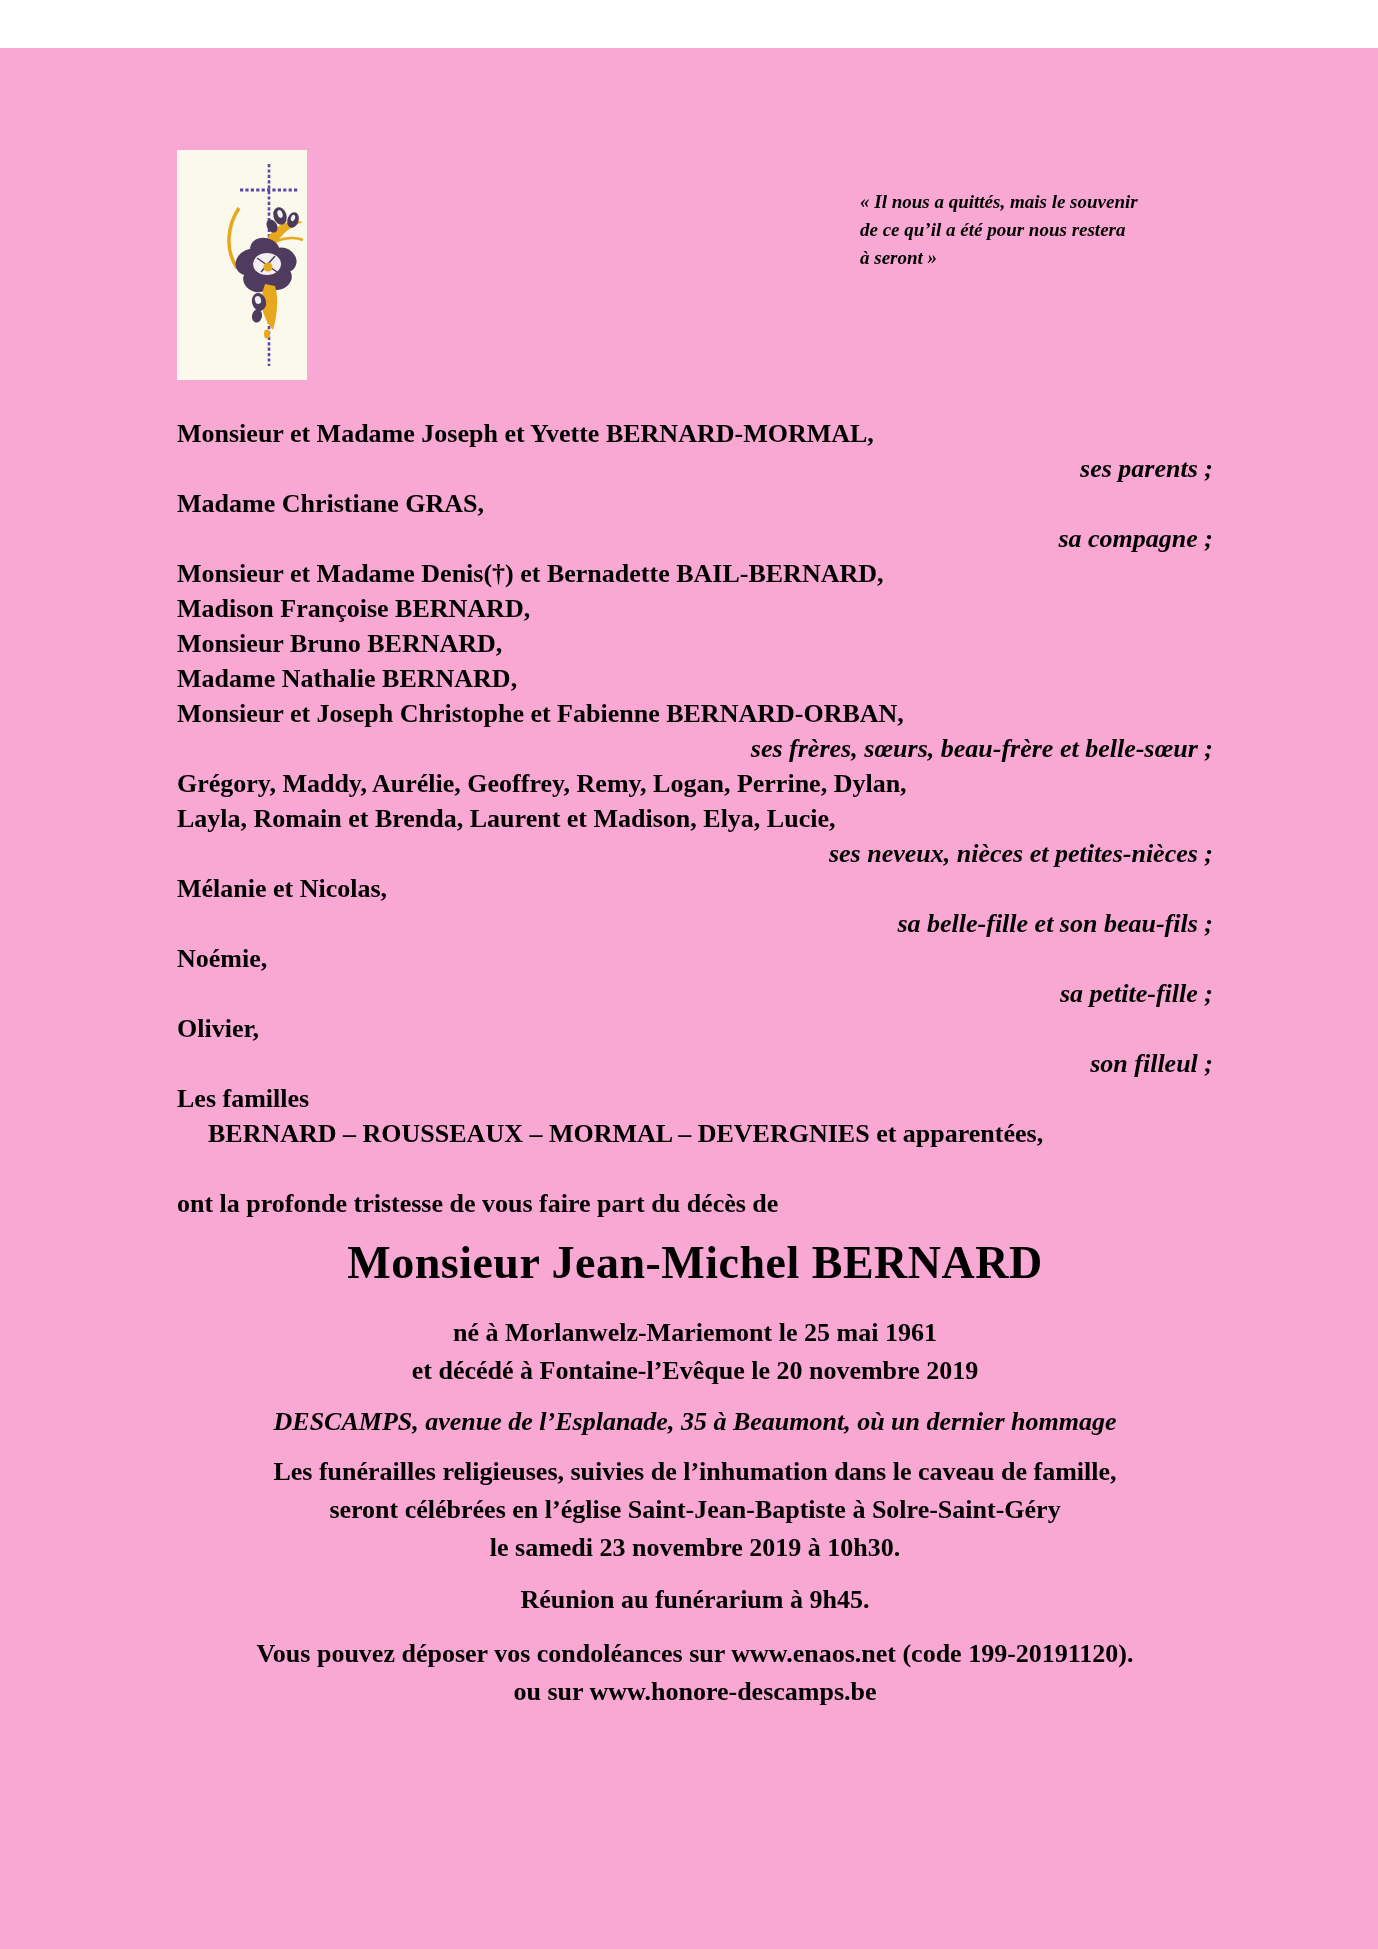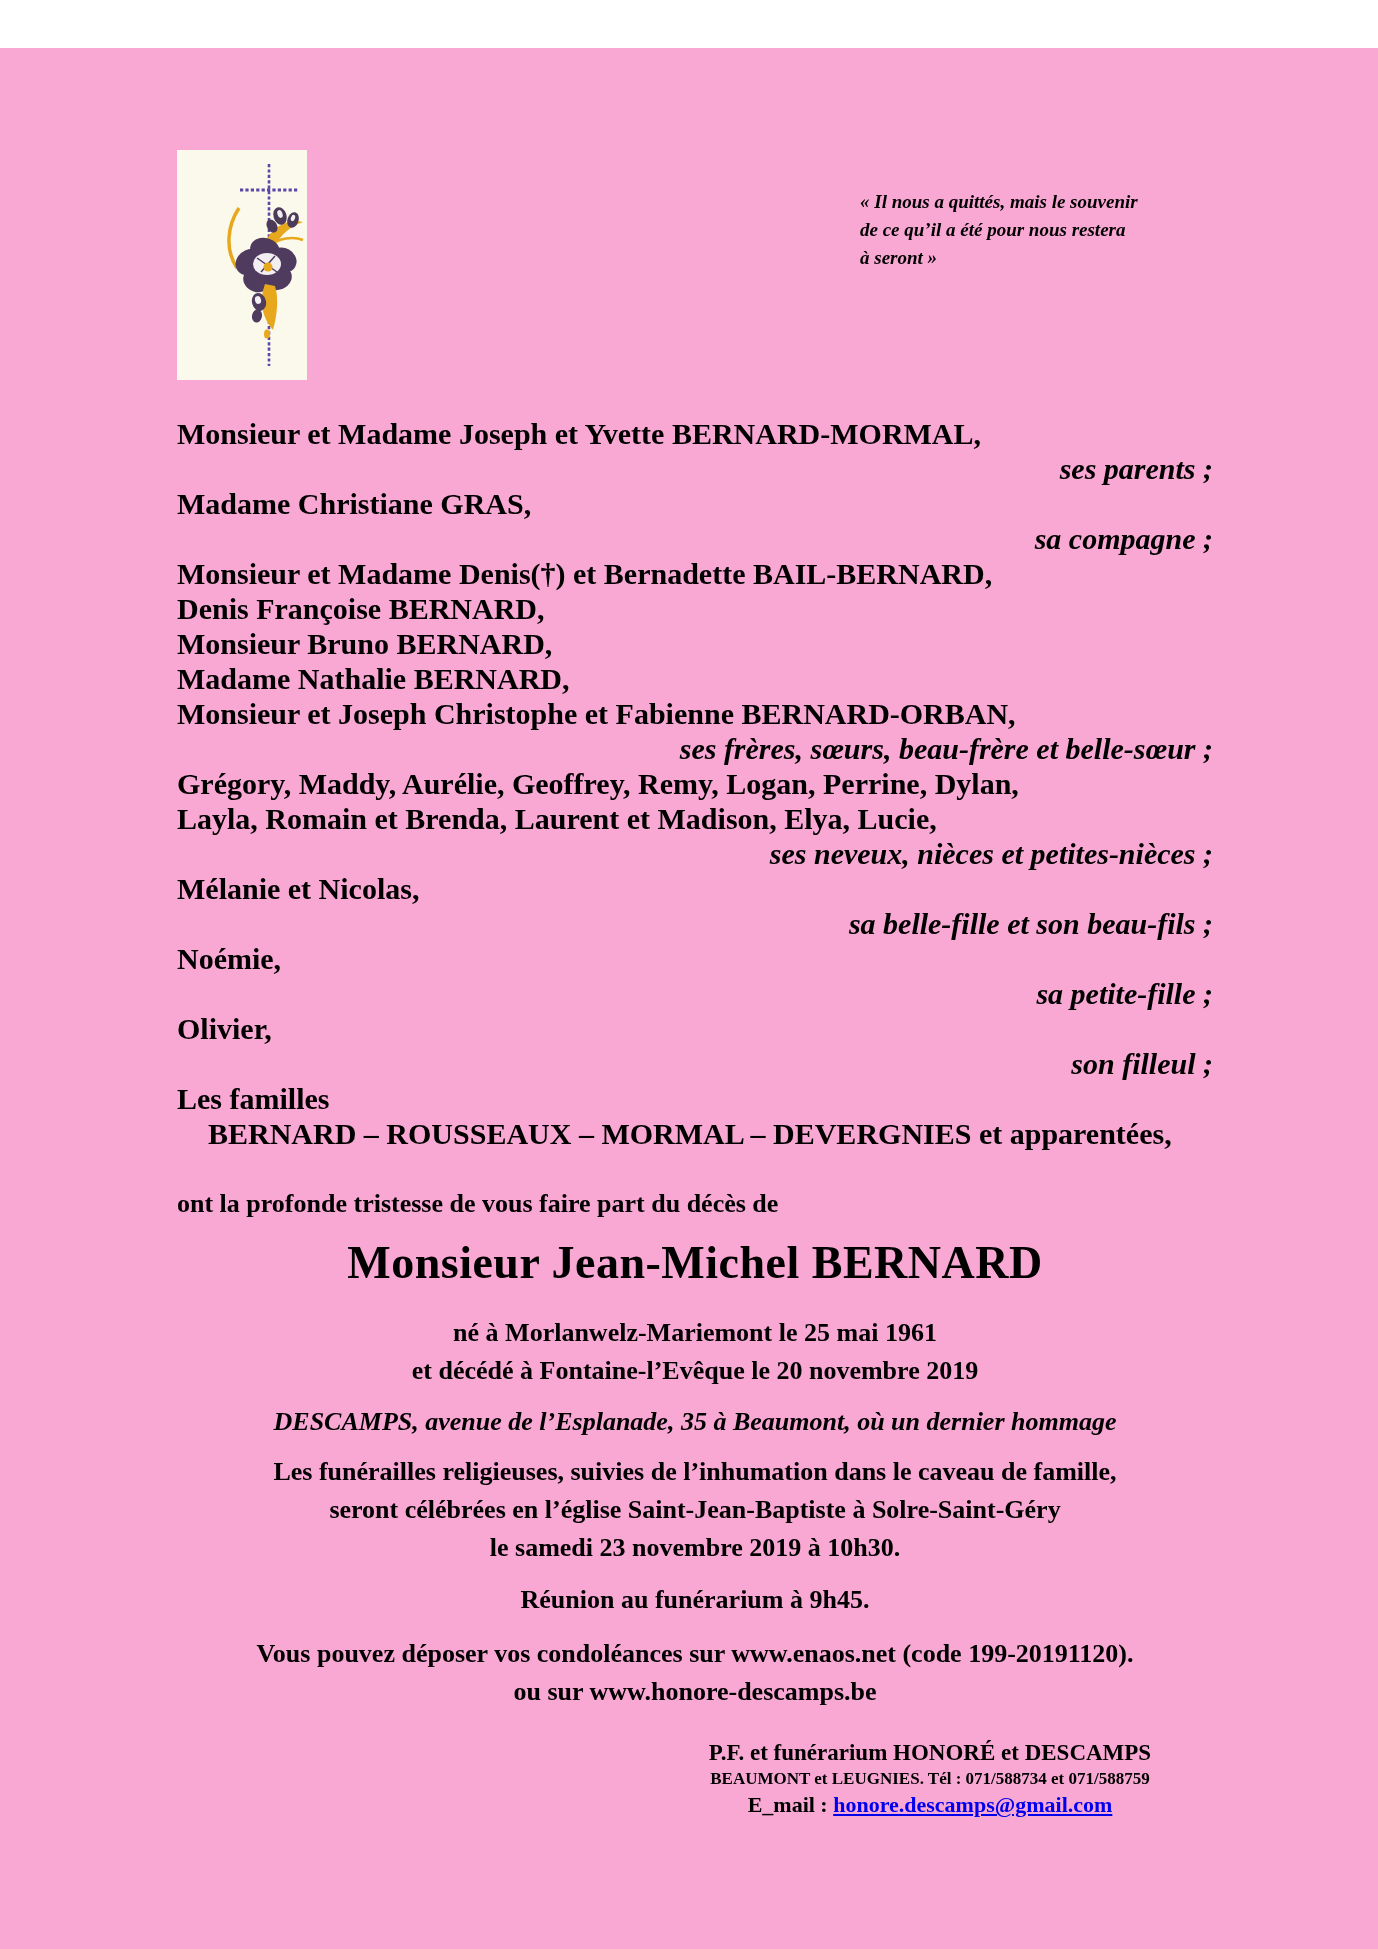--- a/index.html
+++ b/index.html
@@ -16,21 +16,21 @@
   .logo-card{
     position:absolute;left:177px;top:102px;width:130px;height:230px;
     background:#fbf8ec;
   }
   .quote{
     position:absolute;left:860px;top:140px;width:360px;
     font-size:19px;line-height:28px;font-style:italic;
   }
   
   .content{position:absolute;left:177px;top:368px;width:1036px;}
-  .family-list .row{font-size:30px;line-height:35px;white-space:nowrap;}
+  .family-list .row{font-size:26px;line-height:35px;white-space:nowrap;}
   .row-relation{text-align:right;font-style:italic;}
   .row-indent{padding-left:31px;}
   .announce{margin:35px 0 0;font-size:26px;line-height:35px;}
   .deceased{margin:16px 0 0;font-size:46px;line-height:52px;text-align:center;font-weight:bold;letter-spacing:.5px;}
   .dates{margin-top:25px;text-align:center;font-size:26px;line-height:38px;}
   .repose{margin-top:13px;text-align:center;font-size:26px;line-height:38px;font-style:italic;}
   .funeral{margin-top:12px;text-align:center;font-size:26px;line-height:38px;}
   .meeting{margin:15px 0 0;text-align:center;font-size:26px;line-height:35px;}
   .condolences{margin-top:18px;text-align:center;font-size:26px;line-height:38px;}
   .footer{margin-top:28px;margin-left:483px;width:540px;text-align:center;}
@@ -85,21 +85,21 @@
   </div>
 
   <div class="content">
 
     <div class="family-list">
       <div class="row row-name">Monsieur et Madame Joseph et Yvette BERNARD-MORMAL,</div>
       <div class="row row-relation">ses parents ;</div>
       <div class="row row-name">Madame Christiane GRAS,</div>
       <div class="row row-relation">sa compagne ;</div>
       <div class="row row-name">Monsieur et Madame Denis(†) et Bernadette BAIL-BERNARD,</div>
-      <div class="row row-name">Denis Françoise BERNARD,</div>
+      <div class="row row-name">Madison Françoise BERNARD,</div>
       <div class="row row-name">Monsieur Bruno BERNARD,</div>
       <div class="row row-name">Madame Nathalie BERNARD,</div>
       <div class="row row-name">Monsieur et Joseph Christophe et Fabienne BERNARD-ORBAN,</div>
       <div class="row row-relation">ses frères, sœurs, beau-frère et belle-sœur ;</div>
       <div class="row row-name">Grégory, Maddy, Aurélie, Geoffrey, Remy, Logan, Perrine, Dylan,</div>
       <div class="row row-name">Layla,  Romain et Brenda, Laurent et Madison, Elya, Lucie,</div>
       <div class="row row-relation">ses neveux, nièces et petites-nièces ;</div>
       <div class="row row-name">Mélanie et Nicolas,</div>
       <div class="row row-relation">sa belle-fille et son beau-fils ;</div>
       <div class="row row-name">Noémie,</div>
@@ -129,20 +129,15 @@
       <div>le samedi 23 novembre 2019 à 10h30.</div>
     </div>
 
     <p class="meeting">Réunion au funérarium à 9h45.</p>
 
     <div class="condolences">
       <div>Vous pouvez déposer vos condoléances sur www.enaos.net (code 199-20191120).</div>
       <div>ou sur www.honore-descamps.be</div>
     </div>
 
-    <div class="footer">
-      <div class="footer-company">P.F. et funérarium HONORÉ et DESCAMPS</div>
-      <div class="footer-locations">BEAUMONT et LEUGNIES. Tél : 071/588734 et 071/588759</div>
-      <div class="footer-email"><span>E_mail : </span><a class="email-link">honore.descamps@gmail.com</a></div>
-    </div>
 
   </div>
 </div>
 
 </body></html>

